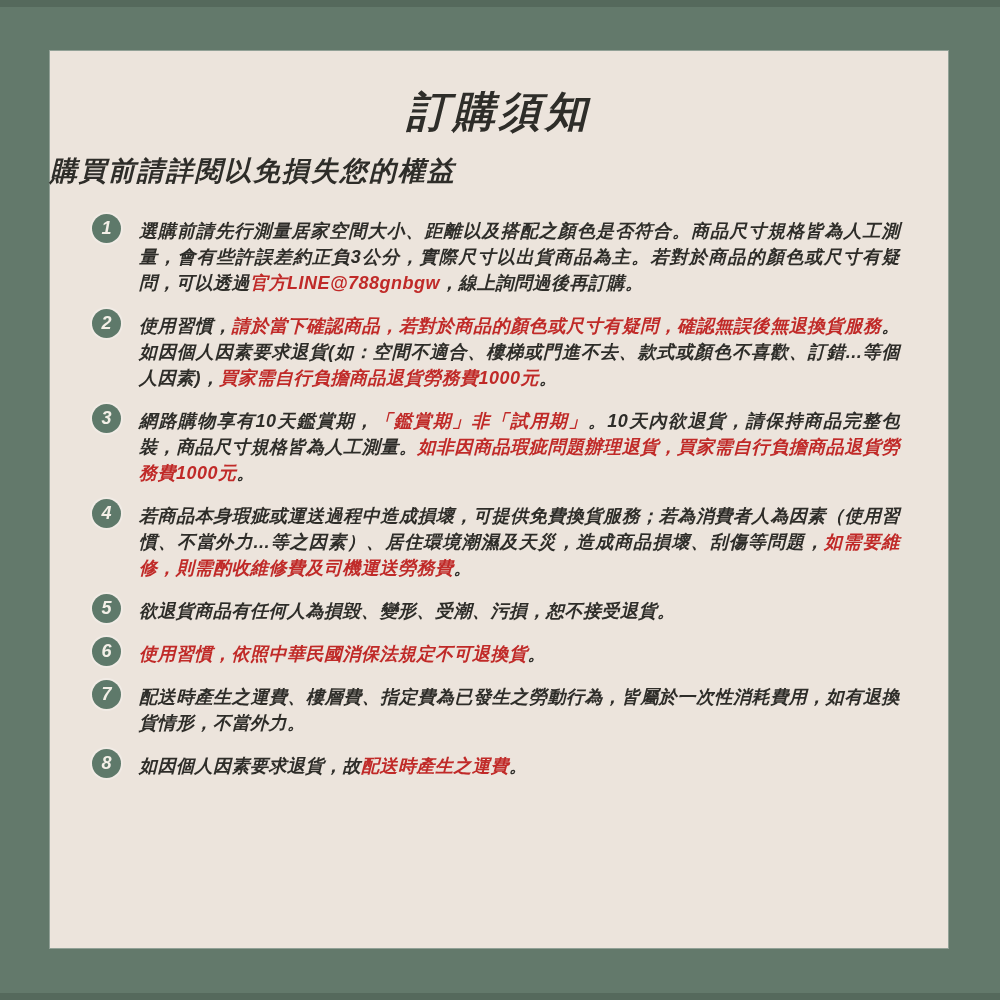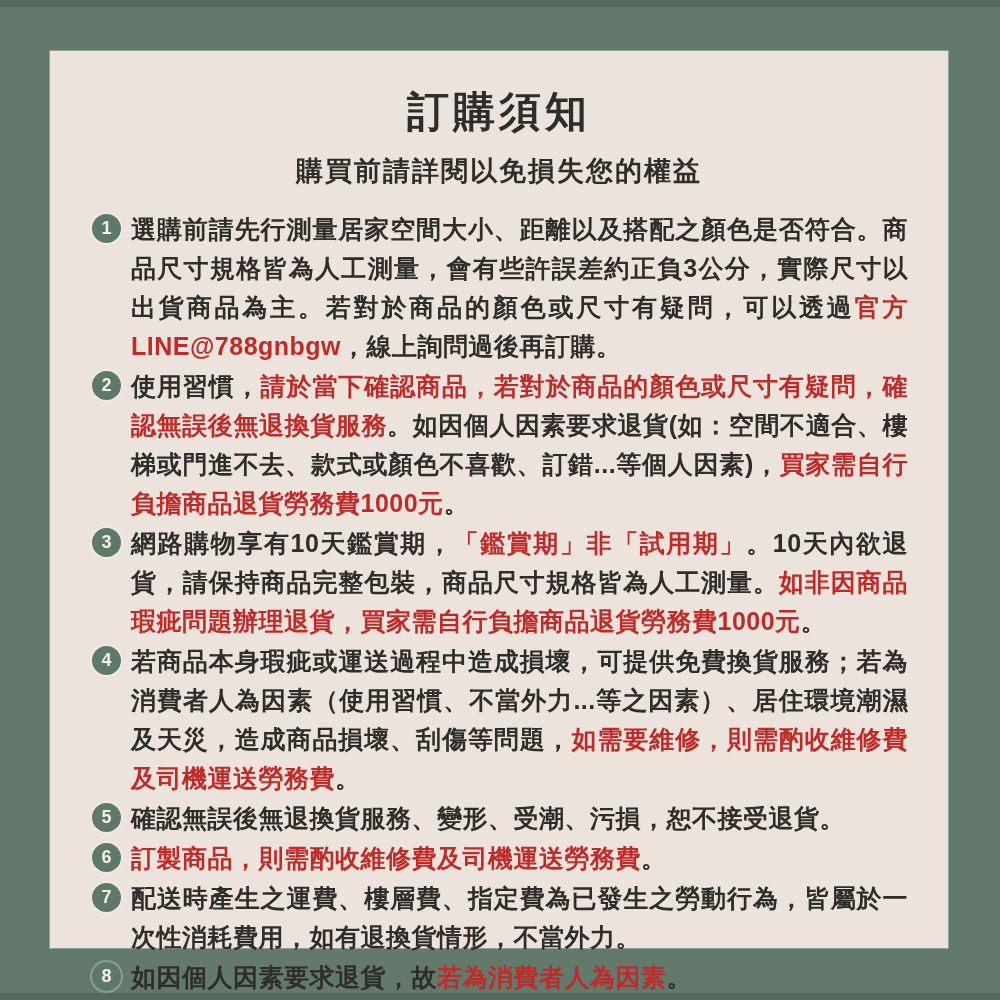--- a/index.html
+++ b/index.html
@@ -17,33 +17,34 @@
     position: absolute; left: 0; right: 0; height: 7px;
     background: rgba(20, 32, 26, 0.18);
   }
   .edge.top { top: 0; }
   .edge.bottom { bottom: 0; }
   .panel {
     position: absolute;
     left: 50px; top: 51px; right: 52px; bottom: 52px;
     background: var(--panel-cream, #ece4dc);
     box-shadow: 0 0 0 1px rgba(255,255,255,0.30);
+    font-style: italic;
   }
   .title {
     margin: 0;
     padding-top: 33px;
     text-align: center;
     font-size: 42px;
     font-weight: bold;
     letter-spacing: 4px;
     color: var(--ink, #2e2d29);
   }
   .subtitle {
     margin: 13px 0 0 0;
-    text-align: center;
+    text-align: left;
     font-size: 27px;
     font-weight: bold;
     letter-spacing: 2px;
     color: var(--ink, #2e2d29);
   }
   .notice-list {
     padding: 21px 40px 0 42px;
   }
   .notice {
     display: flex;
@@ -59,25 +60,25 @@
     background: var(--badge-green, #5e796a);
     color: #f3efe7;
     font-size: 18px;
     font-weight: bold;
     display: flex;
     align-items: center;
     justify-content: center;
     box-shadow: 0 0 0 2px rgba(255,255,255,0.28);
   }
   .notice-text {
-    margin: 0;
+    margin: 8px;
     flex: 1 1 auto;
-    font-size: 25px;
+    font-size: 18px;
     font-weight: bold;
-    line-height: 39px;
+    line-height: 26px;
     color: var(--ink, #2e2d29);
     text-align: justify;
     letter-spacing: 0.5px;
   }
   .notice-text .red { color: var(--accent-red, #c02a28); }
 </style>
 </head>
 <body>
 
 <div class="frame">
@@ -102,32 +103,32 @@
     <p class="notice-text"><span>網路購物享有10天鑑賞期，</span><span class="red">「鑑賞期」非「試用期」</span><span>。10天內欲退貨，請保持商品完整包裝，商品尺寸規格皆為人工測量。</span><span class="red">如非因商品瑕疵問題辦理退貨，買家需自行負擔商品退貨勞務費1000元</span><span>。</span></p>
   </div>
 
   <div class="notice">
     <span class="badge">4</span>
     <p class="notice-text"><span>若商品本身瑕疵或運送過程中造成損壞，可提供免費換貨服務；若為消費者人為因素（使用習慣、不當外力...等之因素）、居住環境潮濕及天災，造成商品損壞、刮傷等問題，</span><span class="red">如需要維修，則需酌收維修費及司機運送勞務費</span><span>。</span></p>
   </div>
 
   <div class="notice">
     <span class="badge">5</span>
-    <p class="notice-text"><span>確認無誤後無退換貨服務、變形、受潮、污損，恕不接受退貨。</span></p>
+    <p class="notice-text"><span>欲退貨商品有任何人為損毀、變形、受潮、污損，恕不接受退貨。</span></p>
   </div>
 
   <div class="notice">
     <span class="badge">6</span>
-    <p class="notice-text"><span class="red">訂製商品，則需酌收維修費及司機運送勞務費</span><span>。</span></p>
+    <p class="notice-text"><span class="red">使用習慣，依照中華民國消保法規定不可退換貨</span><span>。</span></p>
   </div>
 
   <div class="notice">
     <span class="badge">7</span>
     <p class="notice-text"><span>配送時產生之運費、樓層費、指定費為已發生之勞動行為，皆屬於一次性消耗費用，如有退換貨情形，不當外力。</span></p>
   </div>
 
   <div class="notice">
     <span class="badge">8</span>
-    <p class="notice-text"><span>如因個人因素要求退貨，故</span><span class="red">若為消費者人為因素</span><span>。</span></p>
+    <p class="notice-text"><span>如因個人因素要求退貨，故</span><span class="red">配送時產生之運費</span><span>。</span></p>
   </div>
 </div>
   </div>
 </div>
 
 </body></html>

